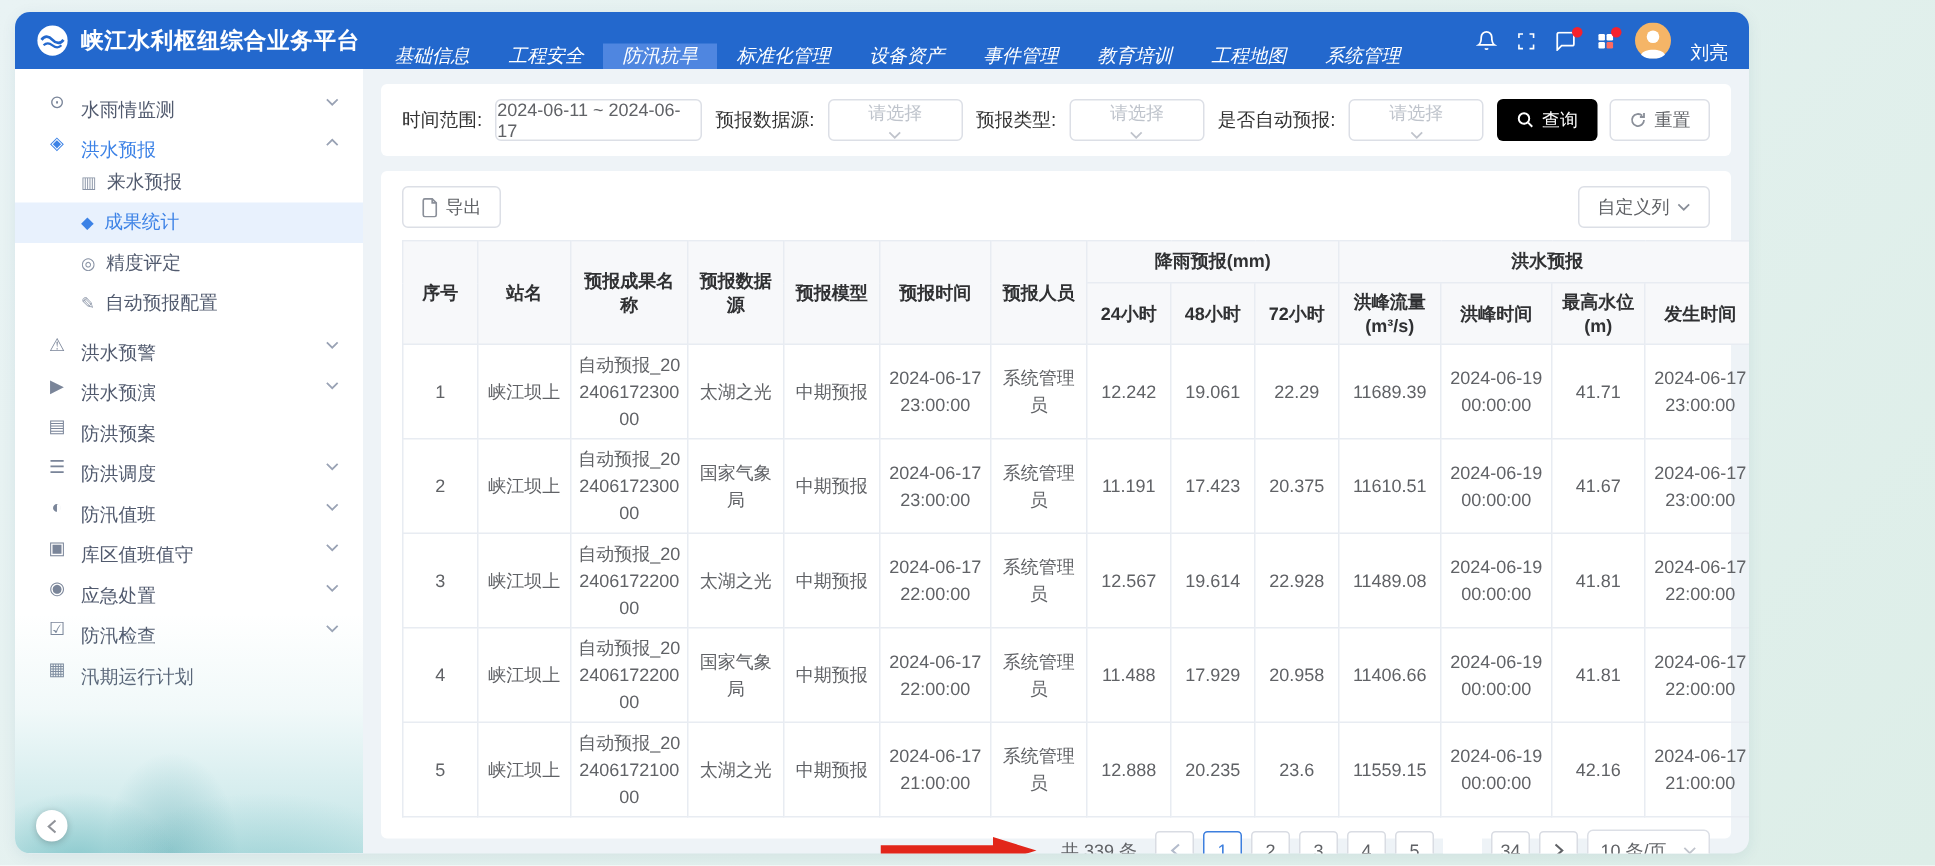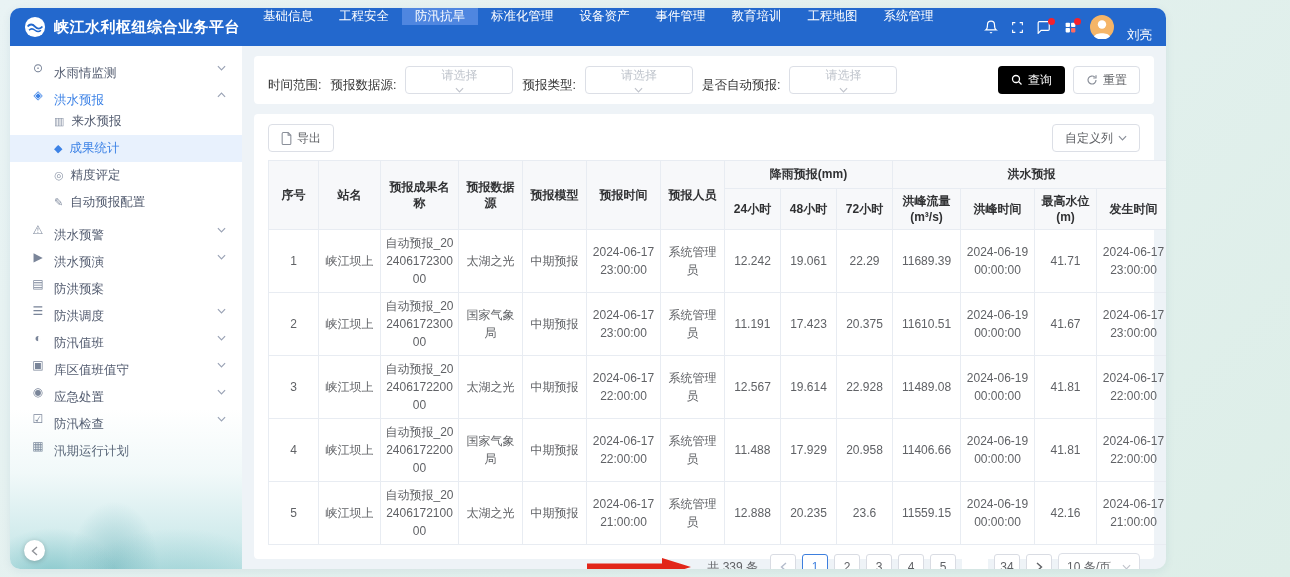--- a/index.html
+++ b/index.html
@@ -11,21 +11,21 @@
   }
   .app {
     position:absolute; left:10px; top:8px; width:1156px; height:561px;
     border-radius:10px; overflow:hidden; background:#eef3f7;
     box-shadow:0 2px 10px rgba(30,80,120,.08);
   }
   
   .navbar { height:38px; background:#2368cd; display:flex; align-items:center; padding:0 14px; color:#fff; }
   .brand { display:flex; align-items:center; gap:8px; width:226px; flex:0 0 auto; }
   .brand-title { font-size:15px; font-weight:bold; letter-spacing:.5px; white-space:nowrap; }
-  .nav-menu { display:flex; align-items:flex-start; height:100%; flex:1; min-width:0; }
+  .nav-menu { display:flex; align-items:flex-end; height:100%; flex:1; min-width:0;font-style:italic; }
   .nav-item { padding:0 13px; font-size:12.5px; display:flex; align-items:center; cursor:pointer; white-space:nowrap; }
   .nav-item.active { background:#4f86e0; }
   .nav-right { display:flex; align-items:center; gap:13px; flex:0 0 auto; padding-left:10px; }
   .nav-ic { position:relative; display:flex; align-items:center; cursor:pointer; }
   .nav-ic .dot { position:absolute; top:-3px; right:-4px; width:7px; height:7px; background:#f5222d; border-radius:50%; }
   .avatar { display:flex; cursor:pointer; }
   .username { font-size:12.5px; cursor:pointer;margin-top:16px; }
   
   .layout { display:flex; height:523px; }
   .sidebar { width:232px; background:#fff; position:relative; padding-top:8px; font-size:12.5px; color:#515a6e; flex:0 0 auto; overflow:hidden; }
@@ -43,21 +43,21 @@
     background:
       radial-gradient(95px 70px at 18% 105%, rgba(88,176,182,.55), transparent 70%),
       radial-gradient(150px 90px at 72% 115%, rgba(88,176,182,.38), transparent 72%),
       radial-gradient(60px 90px at 45% 100%, rgba(60,150,160,.35), transparent 75%),
       linear-gradient(to top, rgba(120,196,200,.45), rgba(160,214,216,.15) 60%, transparent);
   }
   .collapse-btn { position:absolute; left:14px; bottom:8px; width:21px; height:21px; border-radius:50%;
     background:#fff; box-shadow:0 1px 5px rgba(0,0,0,.22); display:flex; align-items:center; justify-content:center; cursor:pointer; }
   
   .main { flex:1; min-width:0; padding:10px 12px; display:flex; flex-direction:column; }
-  .filter-card { background:#fff; border-radius:4px; padding:10px 14px; display:flex; align-items:flex-end; gap:9px; flex:0 0 auto; }
+  .filter-card { background:#fff; border-radius:4px; padding:10px 14px; display:flex; align-items:center; gap:9px; flex:0 0 auto; }
   .f-label { font-size:12.5px; color:#333; white-space:nowrap; }
   .f-input { height:28px; border:1px solid #dcdfe6; border-radius:4px; background:#fff;
     display:flex; align-items:center; font-size:12px; color:#606266; }
   .date-range { width:172px; justify-content:center; }
   .f-select { width:108px; padding:0 8px; justify-content:space-between; cursor:pointer;flex-direction:column; }
   .f-select .ph { color:#bfc4cc; }
   .btns { margin-left:auto; display:flex; gap:8px; }
   .btn-primary { height:28px; padding:0 13px; background:#000000; color:#fff; border-radius:4px; font-size:12px;
     display:flex; align-items:center; gap:5px; cursor:pointer; white-space:nowrap; }
   .btn-plain { height:28px; padding:0 12px; background:#fff; border:1px solid #dcdfe6; color:#606266; border-radius:4px;
@@ -261,20 +261,23 @@
         <svg width="7" height="10" viewBox="0 0 7 10">
             <path d="M6 1L1.5 5 6 9" stroke="#909399" stroke-width="1.4" fill="none"></path>
           </svg>
       </div>
     </aside>
 
     <main class="main">
 
       <div class="filter-card">
         <span class="f-label">时间范围:</span>
+        <div class="f-input date-range">
+          <span>2024-06-11  ~  2024-06-17</span>
+        </div>
         <span class="f-label">预报数据源:</span>
         <div class="f-input f-select">
           <span class="ph">请选择</span>
           <svg width="9" height="6" viewBox="0 0 10 6">
               <path d="M1 1l4 4 4-4" stroke="#c0c4cc" stroke-width="1.3" fill="none"></path>
             </svg>
         </div>
         <span class="f-label">预报类型:</span>
         <div class="f-input f-select">
           <span class="ph">请选择</span>

